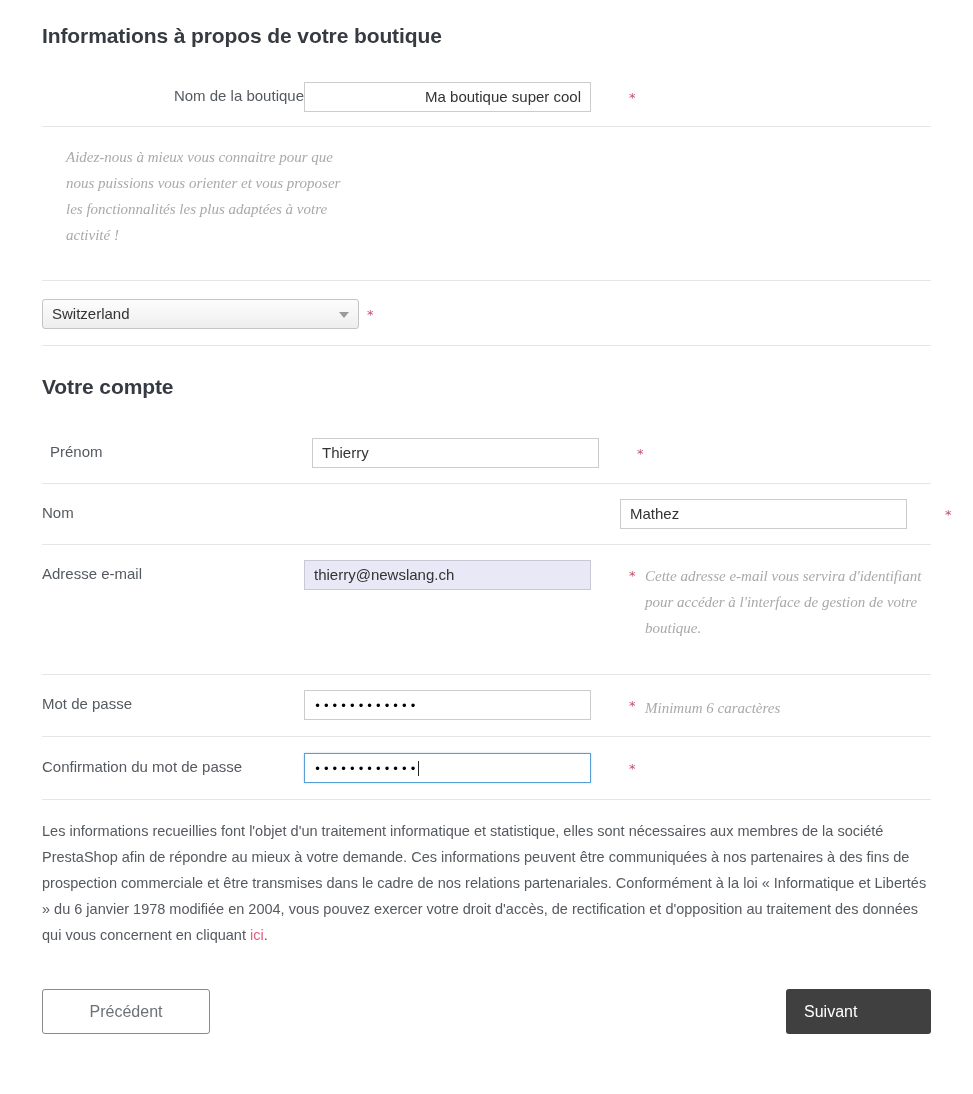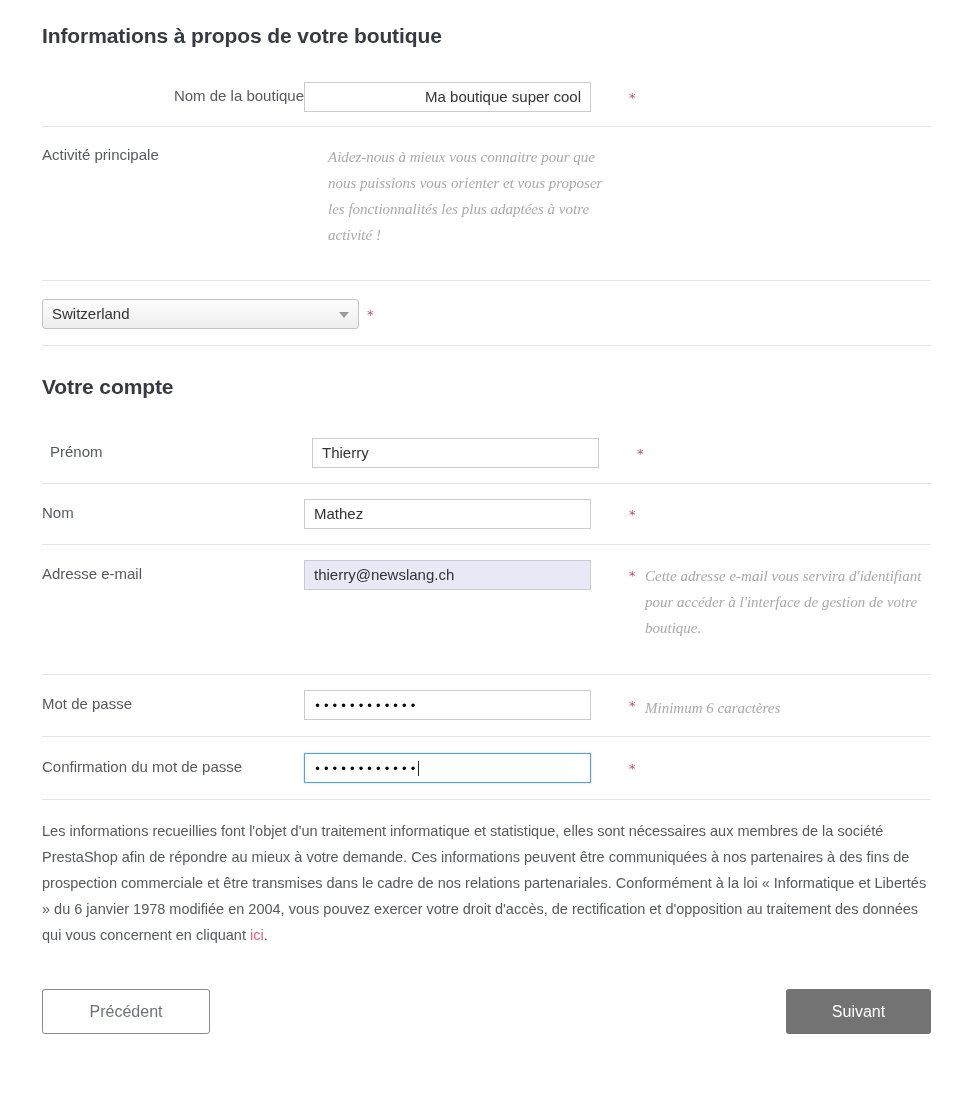--- a/index.html
+++ b/index.html
@@ -191,26 +191,25 @@
     text-align: center;
     cursor: pointer;
     padding: 0 18px;
   }
   .btn-next {
     box-sizing: border-box;
     min-width: 145px;
     height: 45px;
     border: none;
     border-radius: 3px;
-    background: #737373;
+    background: #404040;
     color: #ffffff;
     font-family: "Liberation Sans", sans-serif;
     font-size: 16px;
     line-height: 45px;
-    text-align: center;
     cursor: pointer;
     padding: 0 18px;
   }
 </style>
 </head>
 <body>
 
 <div class="page">
 
   <h2 class="section-title" id="shop-info-title">Informations à propos de votre boutique</h2>
@@ -218,21 +217,20 @@
   <div class="form-row" style="padding-top:34px;padding-bottom:14px;text-align:right;">
     <div class="field-label">Nom de la boutique</div>
     <div class="field-control">
       <div class="text-input">Ma boutique super cool</div>
       <span class="req-star">*</span>
     </div>
   </div>
   <div class="row-sep"></div>
 
   <div class="form-row" style="padding-top:14px;padding-bottom:32px;">
-    <div class="field-label">Activité principale</div>
     <div class="field-help">Aidez-nous à mieux vous connaitre pour que nous puissions vous orienter et vous proposer les fonctionnalités les plus adaptées à votre activité !</div>
   </div>
   <div class="row-sep"></div>
 
   <div class="form-row" style="padding-top:18px;padding-bottom:16px;">
     <div class="field-control">
       <div class="select-box">
         <span>Switzerland</span>
         <span class="select-arrow"></span>
       </div>
@@ -245,21 +243,21 @@
 
   <div class="form-row" style="padding-top:39px;padding-bottom:15px;margin-left:8px;">
     <div class="field-label">Prénom</div>
     <div class="field-control">
       <div class="text-input">Thierry</div>
       <span class="req-star">*</span>
     </div>
   </div>
   <div class="row-sep"></div>
 
-  <div class="form-row" style="padding-top:15px;padding-bottom:15px;">
+  <div class="form-row" style="padding-top:15px;padding-bottom:15px;justify-content:space-between;">
     <div class="field-label">Nom</div>
     <div class="field-control">
       <div class="text-input">Mathez</div>
       <span class="req-star">*</span>
     </div>
   </div>
   <div class="row-sep"></div>
 
   <div class="form-row" style="padding-top:15px;padding-bottom:33px;">
     <div class="field-label">Adresse e-mail</div>

